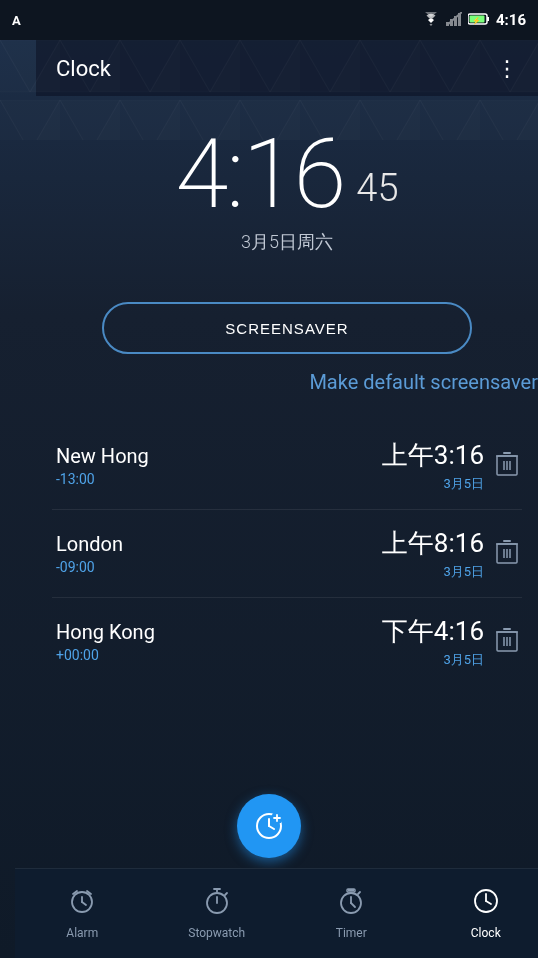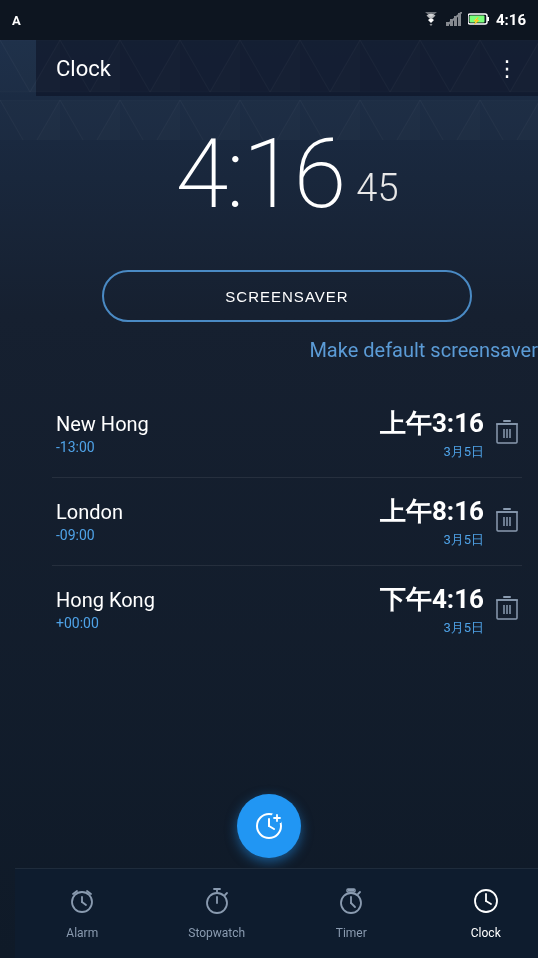--- a/index.html
+++ b/index.html
@@ -161,21 +161,21 @@
     .clock-row-right {
       display: flex;
       align-items: center;
       gap: 12px;
     }
     .city-time-block {
       text-align: right;
     }
     .city-time {
       font-size: 26px;
-      font-weight: 700;
+      font-weight: 400;
       color: #ffffff;
     }
     .city-date {
       font-size: 13px;
       color: #4fa3e8;
       margin-top: 2px;
     }
     .delete-icon {
       font-size: 22px;
       color: #8a9bb0;
@@ -300,20 +300,21 @@
 
   <div class="app-header">
     <span class="app-title">Clock</span>
     <span class="menu-icon">⋮</span>
   </div>
 
   <div class="clock-display-area">
     <div>
       <span class="clock-time">4:16</span><span class="clock-seconds">45</span>
     </div>
+    <div class="clock-date">3月5日周六</div>
   </div>
 
   <button class="screensaver-btn">SCREENSAVER</button>
 
   <a class="make-default-link">Make default screensaver</a>
 
   <div class="world-clocks">
 
     <div class="clock-row">
       <div class="clock-row-left">

